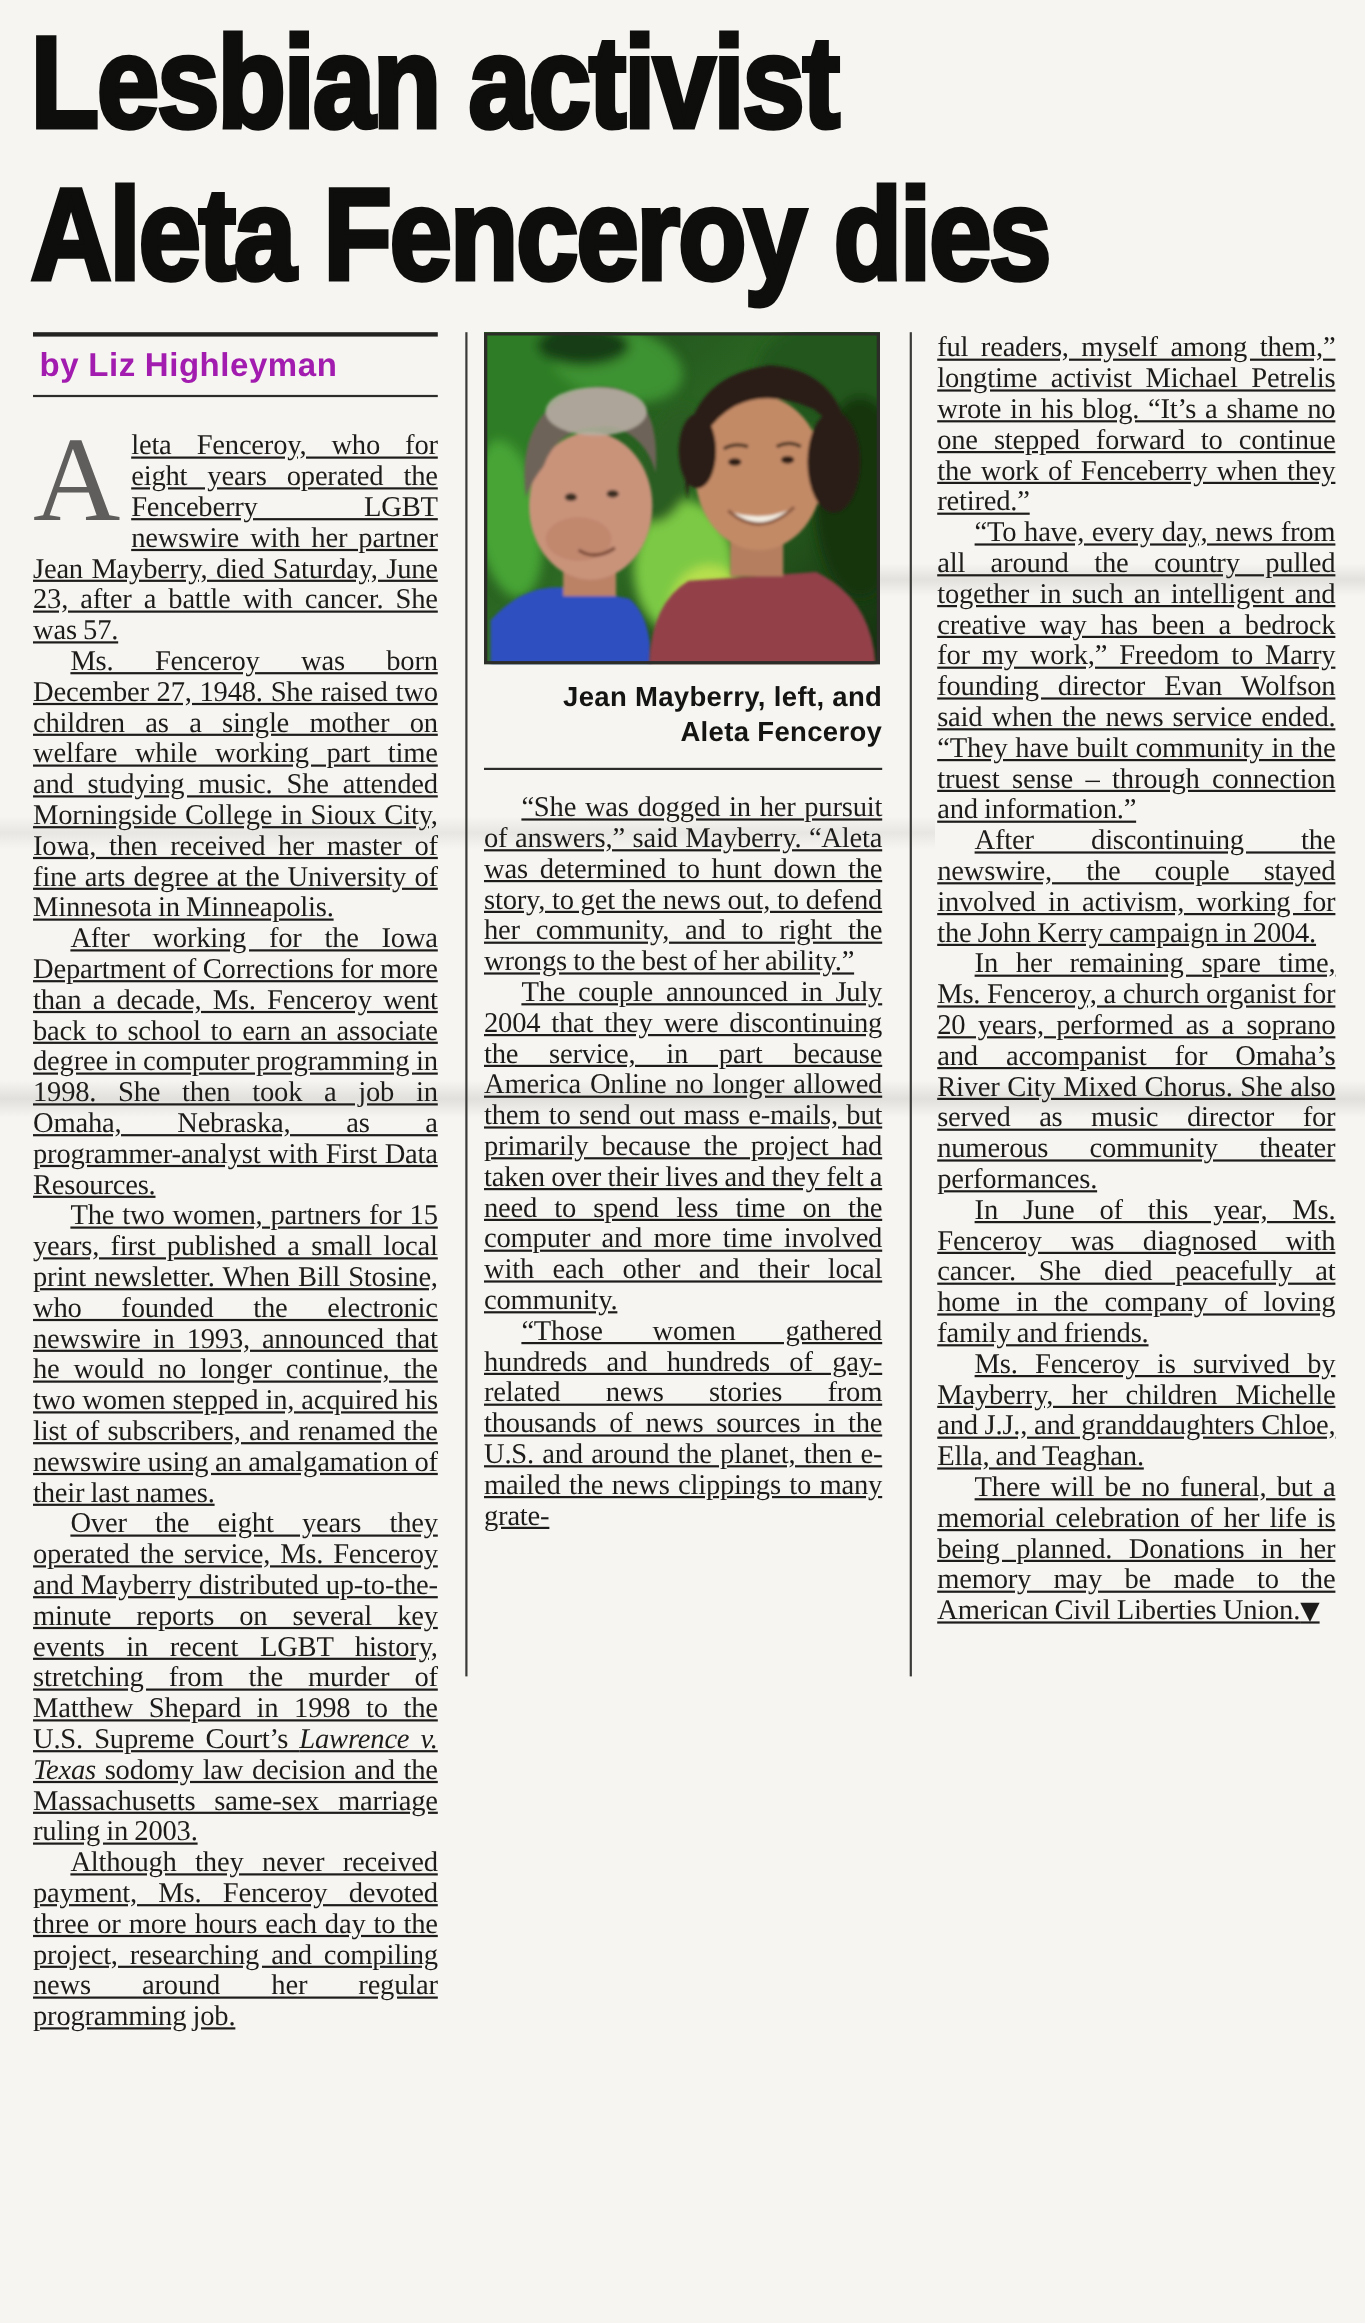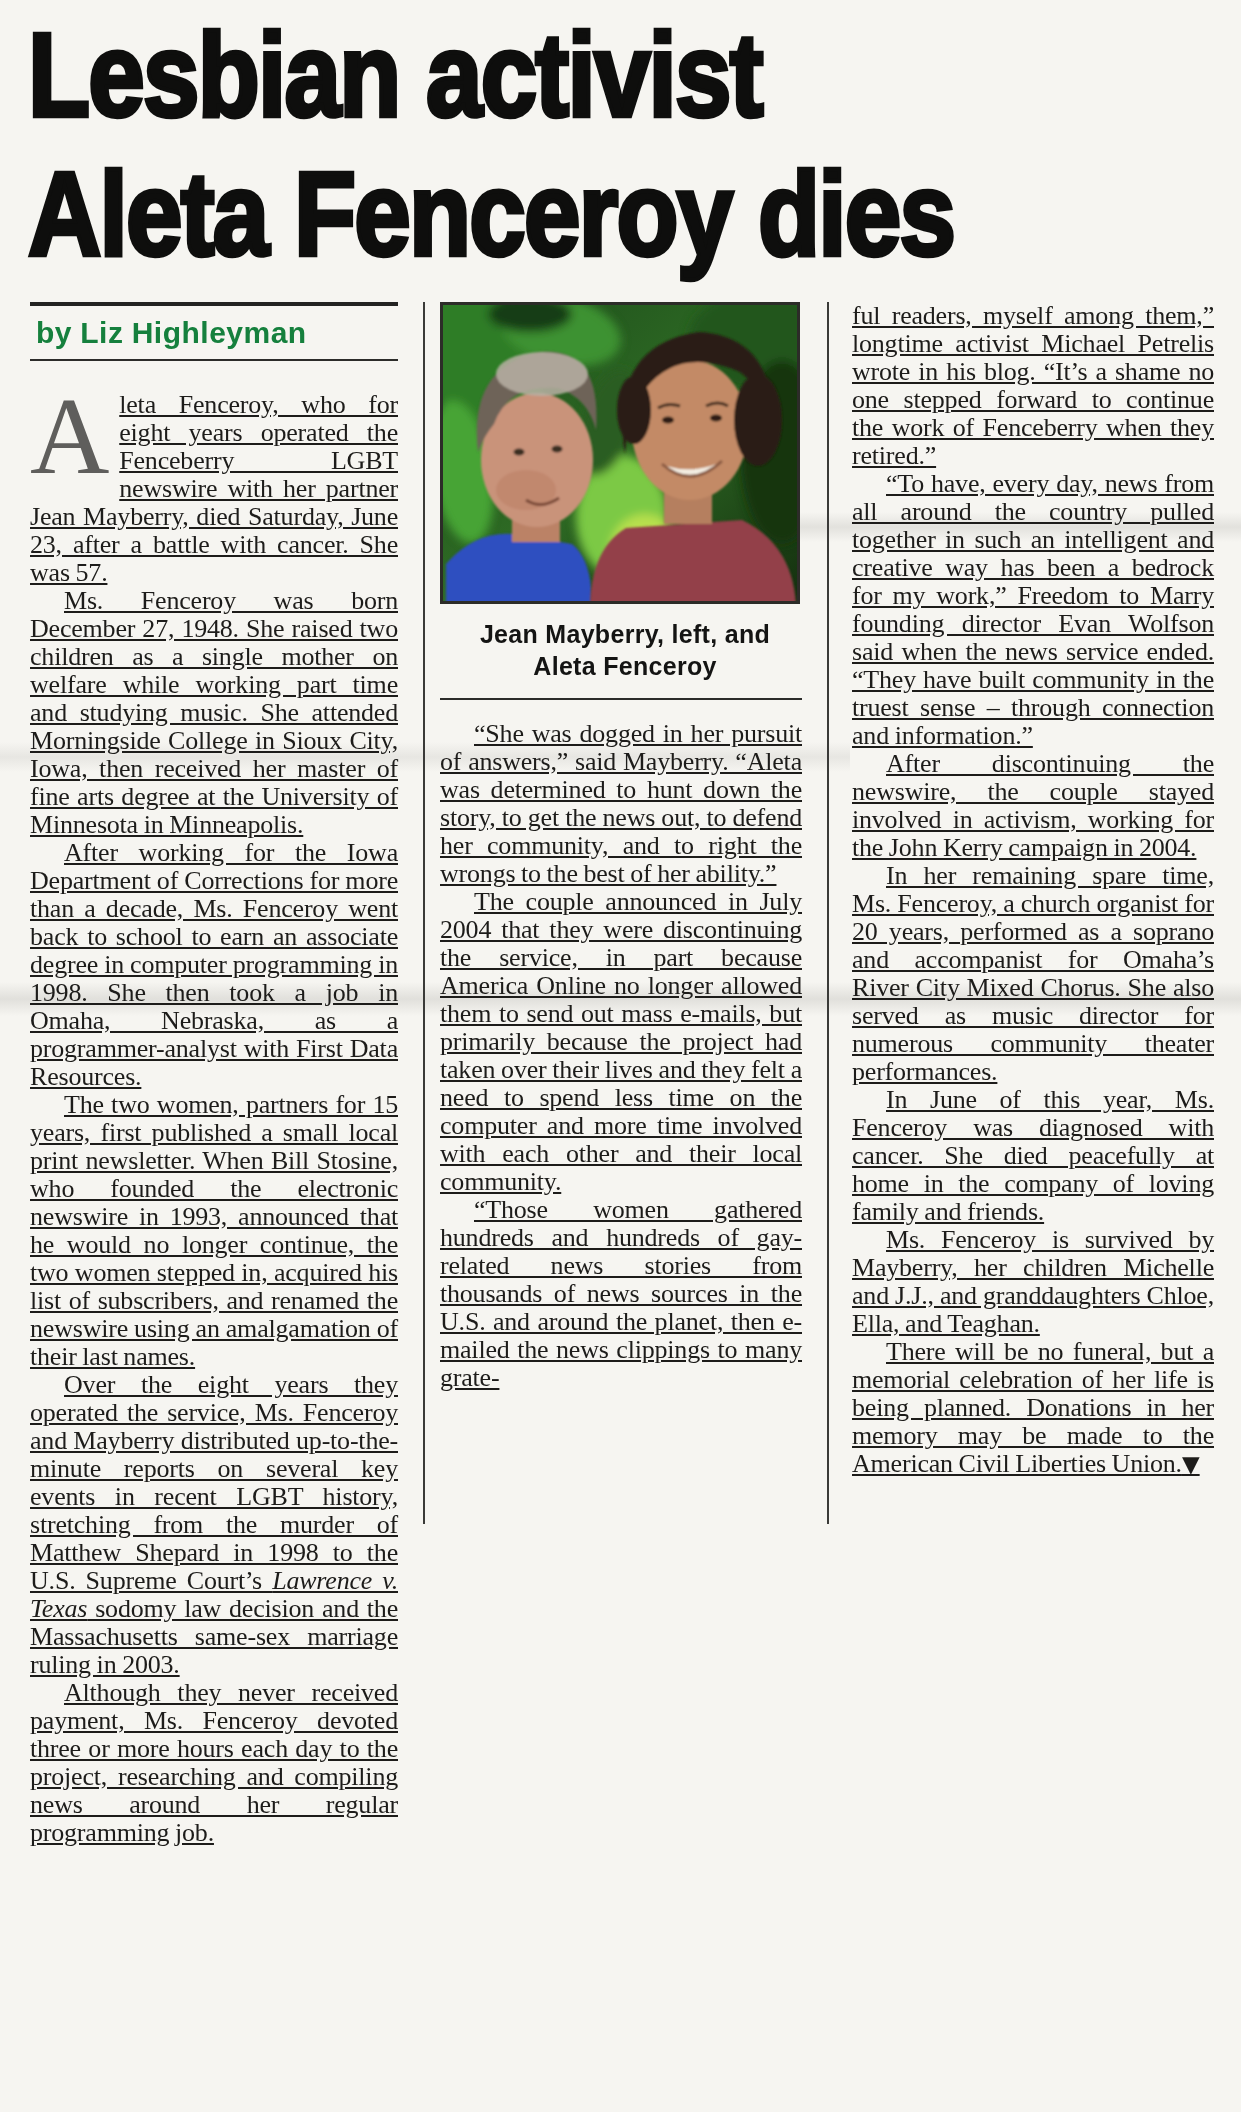--- a/index.html
+++ b/index.html
@@ -38,35 +38,35 @@
 
   .divider{position:absolute;top:302px;width:2px;height:1222px;background:#3a3a38;}
   .divider-1{left:423px;}
   .divider-2{left:827px;}
 
   .byline-block{margin-bottom:30px;}
   .byline-rule-top{height:4px;background:#232322;margin-bottom:9px;}
   .byline{
     font-family:"Liberation Sans","DejaVu Sans",sans-serif;
     font-weight:700;font-size:30px;line-height:36px;letter-spacing:0.5px;
-    color:#15803d;text-align:left;padding-left:6px;
+    color:#a21caf;text-align:left;padding-left:6px;
   }
   .byline-rule-bottom{height:2px;background:#2c2c2a;margin-top:8px;}
 
   .dropcap{
     float:left;font-size:110px;line-height:86px;height:84px;
     color:#5f5e5c;margin:2px 10px 0 0;font-weight:400;
   }
 
   .photo-figure{margin:0;}
   .photo-frame{width:360px;height:302px;display:block;}
   .photo-caption{
     font-family:"Liberation Sans","DejaVu Sans",sans-serif;
     font-weight:700;font-size:25px;line-height:32px;letter-spacing:0.3px;
-    color:#141413;text-align:center;margin-top:14px;padding-left:8px;
+    color:#141413;text-align:right;margin-top:14px;padding-left:8px;
     word-spacing:0;text-indent:0;
   }
   .caption-rule{height:2px;background:#2c2c2a;margin-top:16px;margin-bottom:20px;}
 </style>
 </head>
 <body>
 
 <div class="scan-band band-a"></div>
 <div class="scan-band band-b"></div>
 <div class="scan-band band-c"></div>

